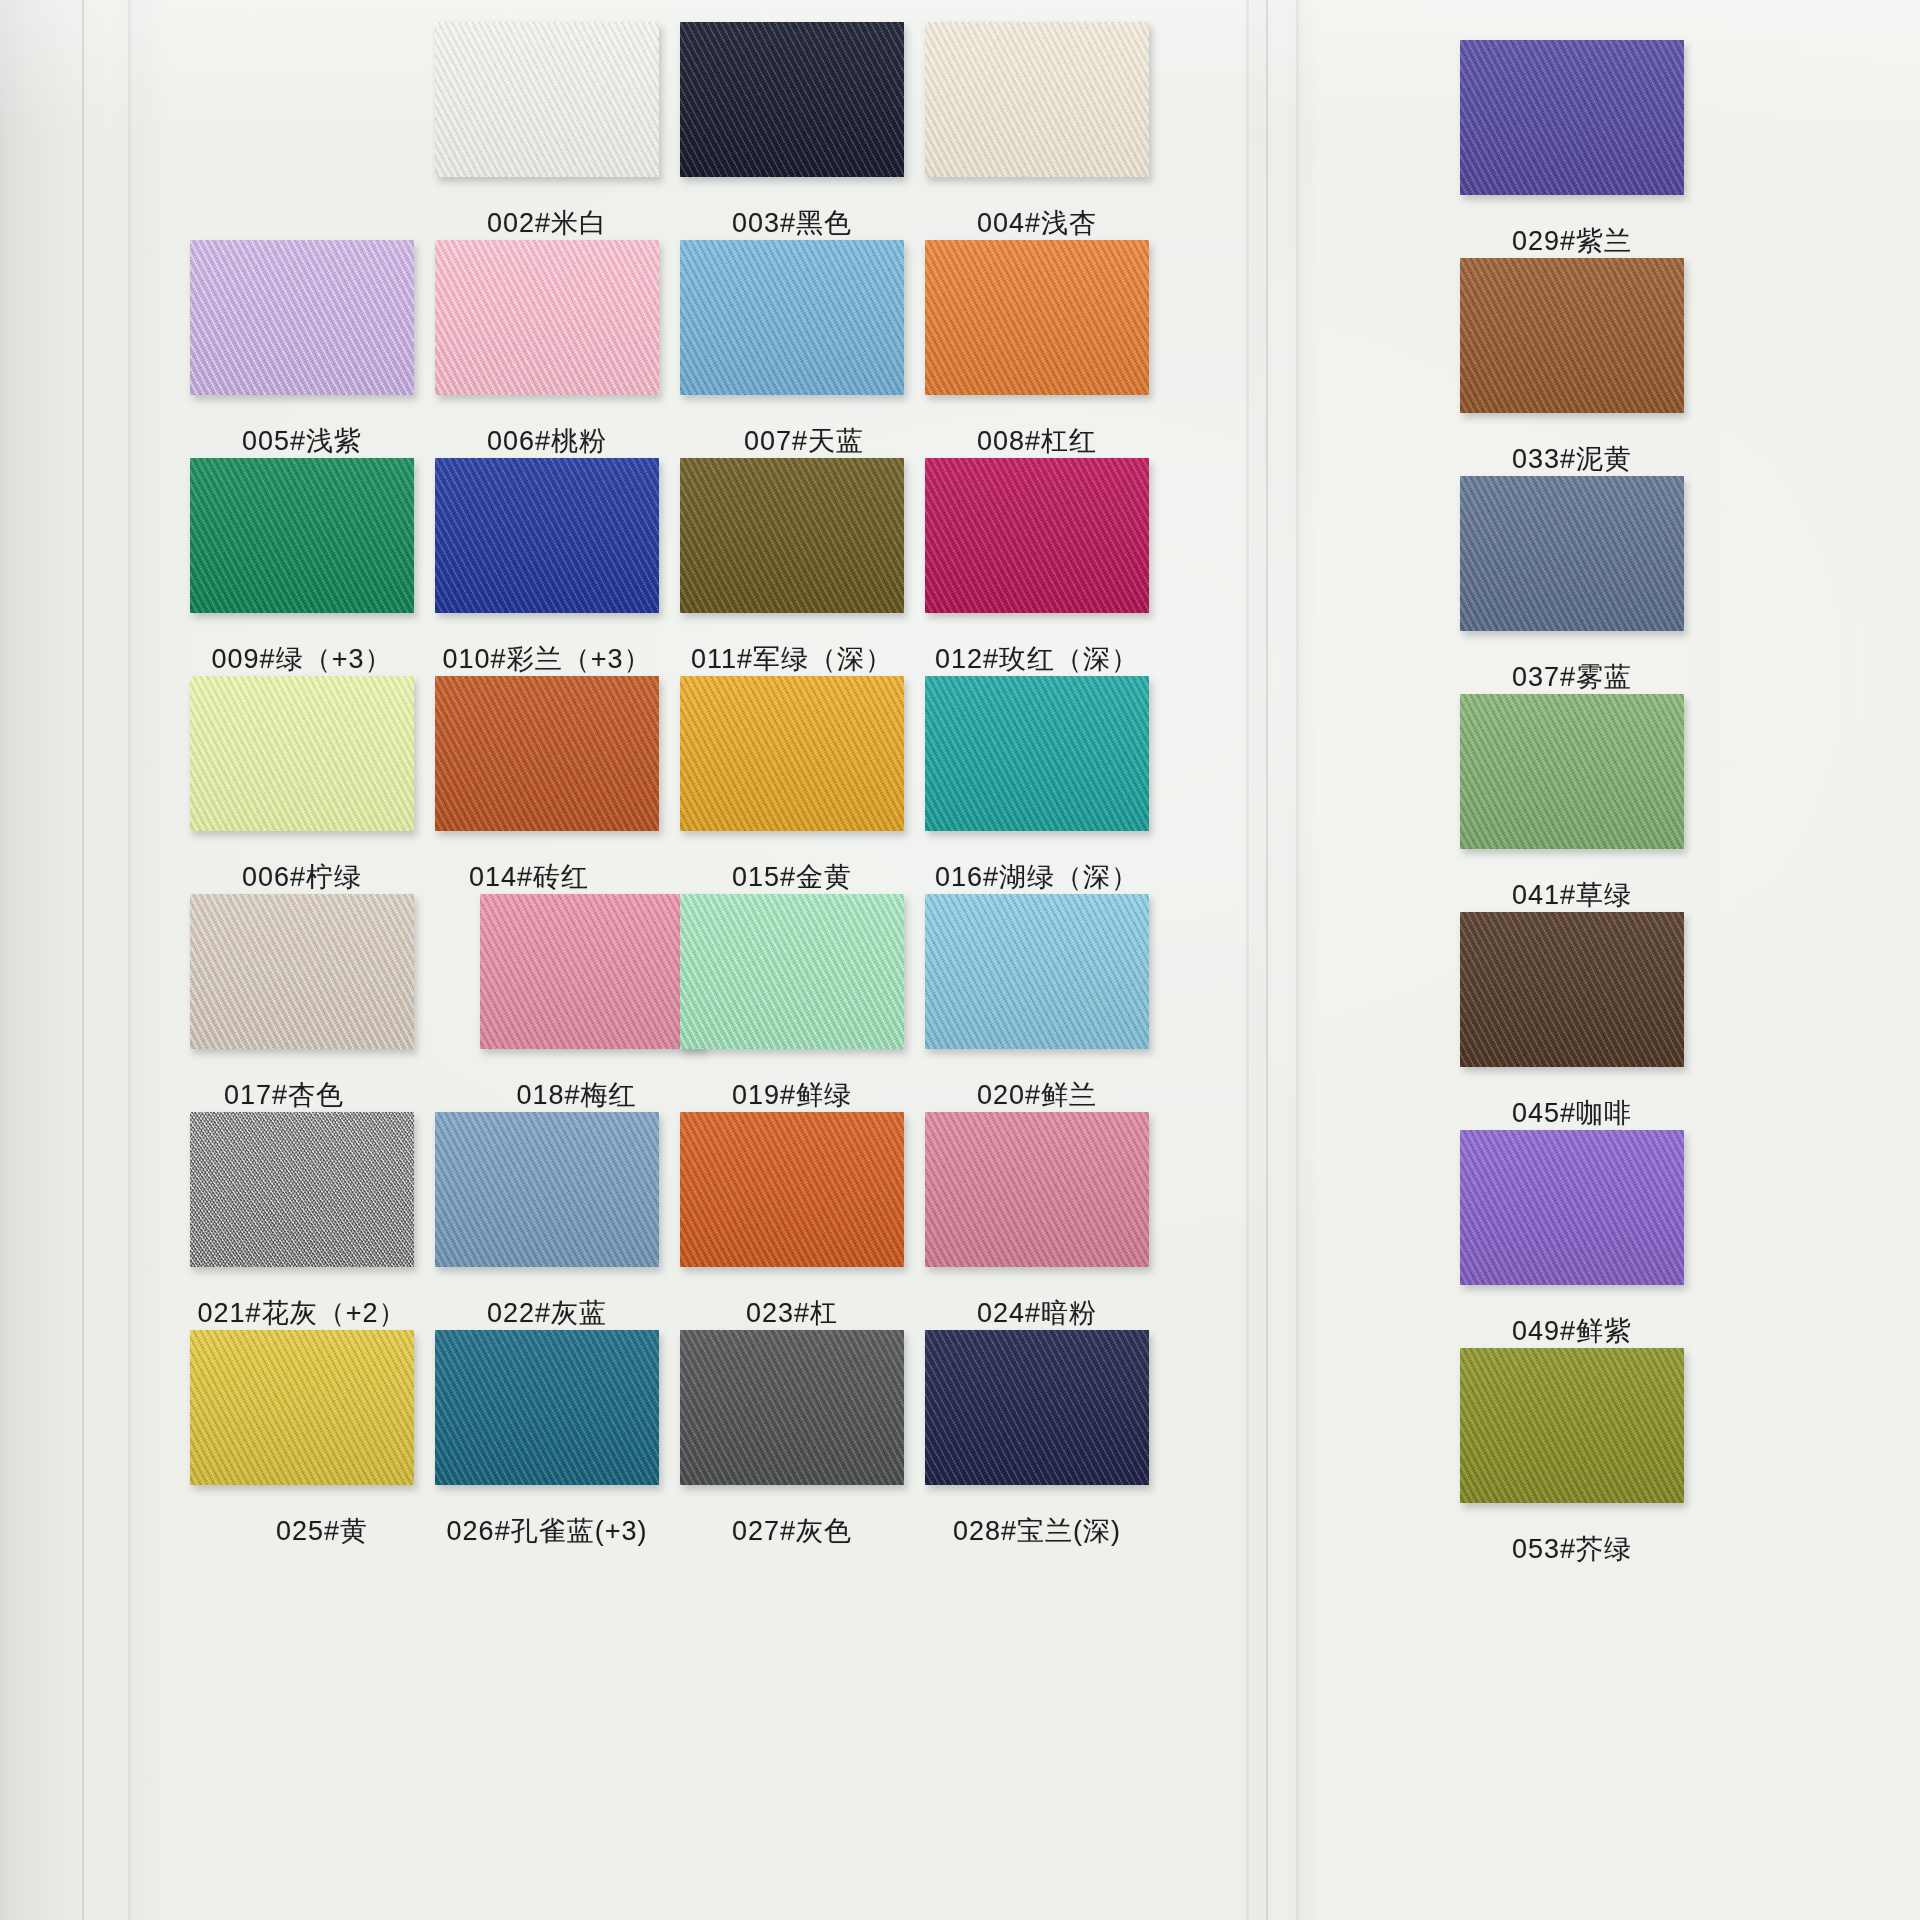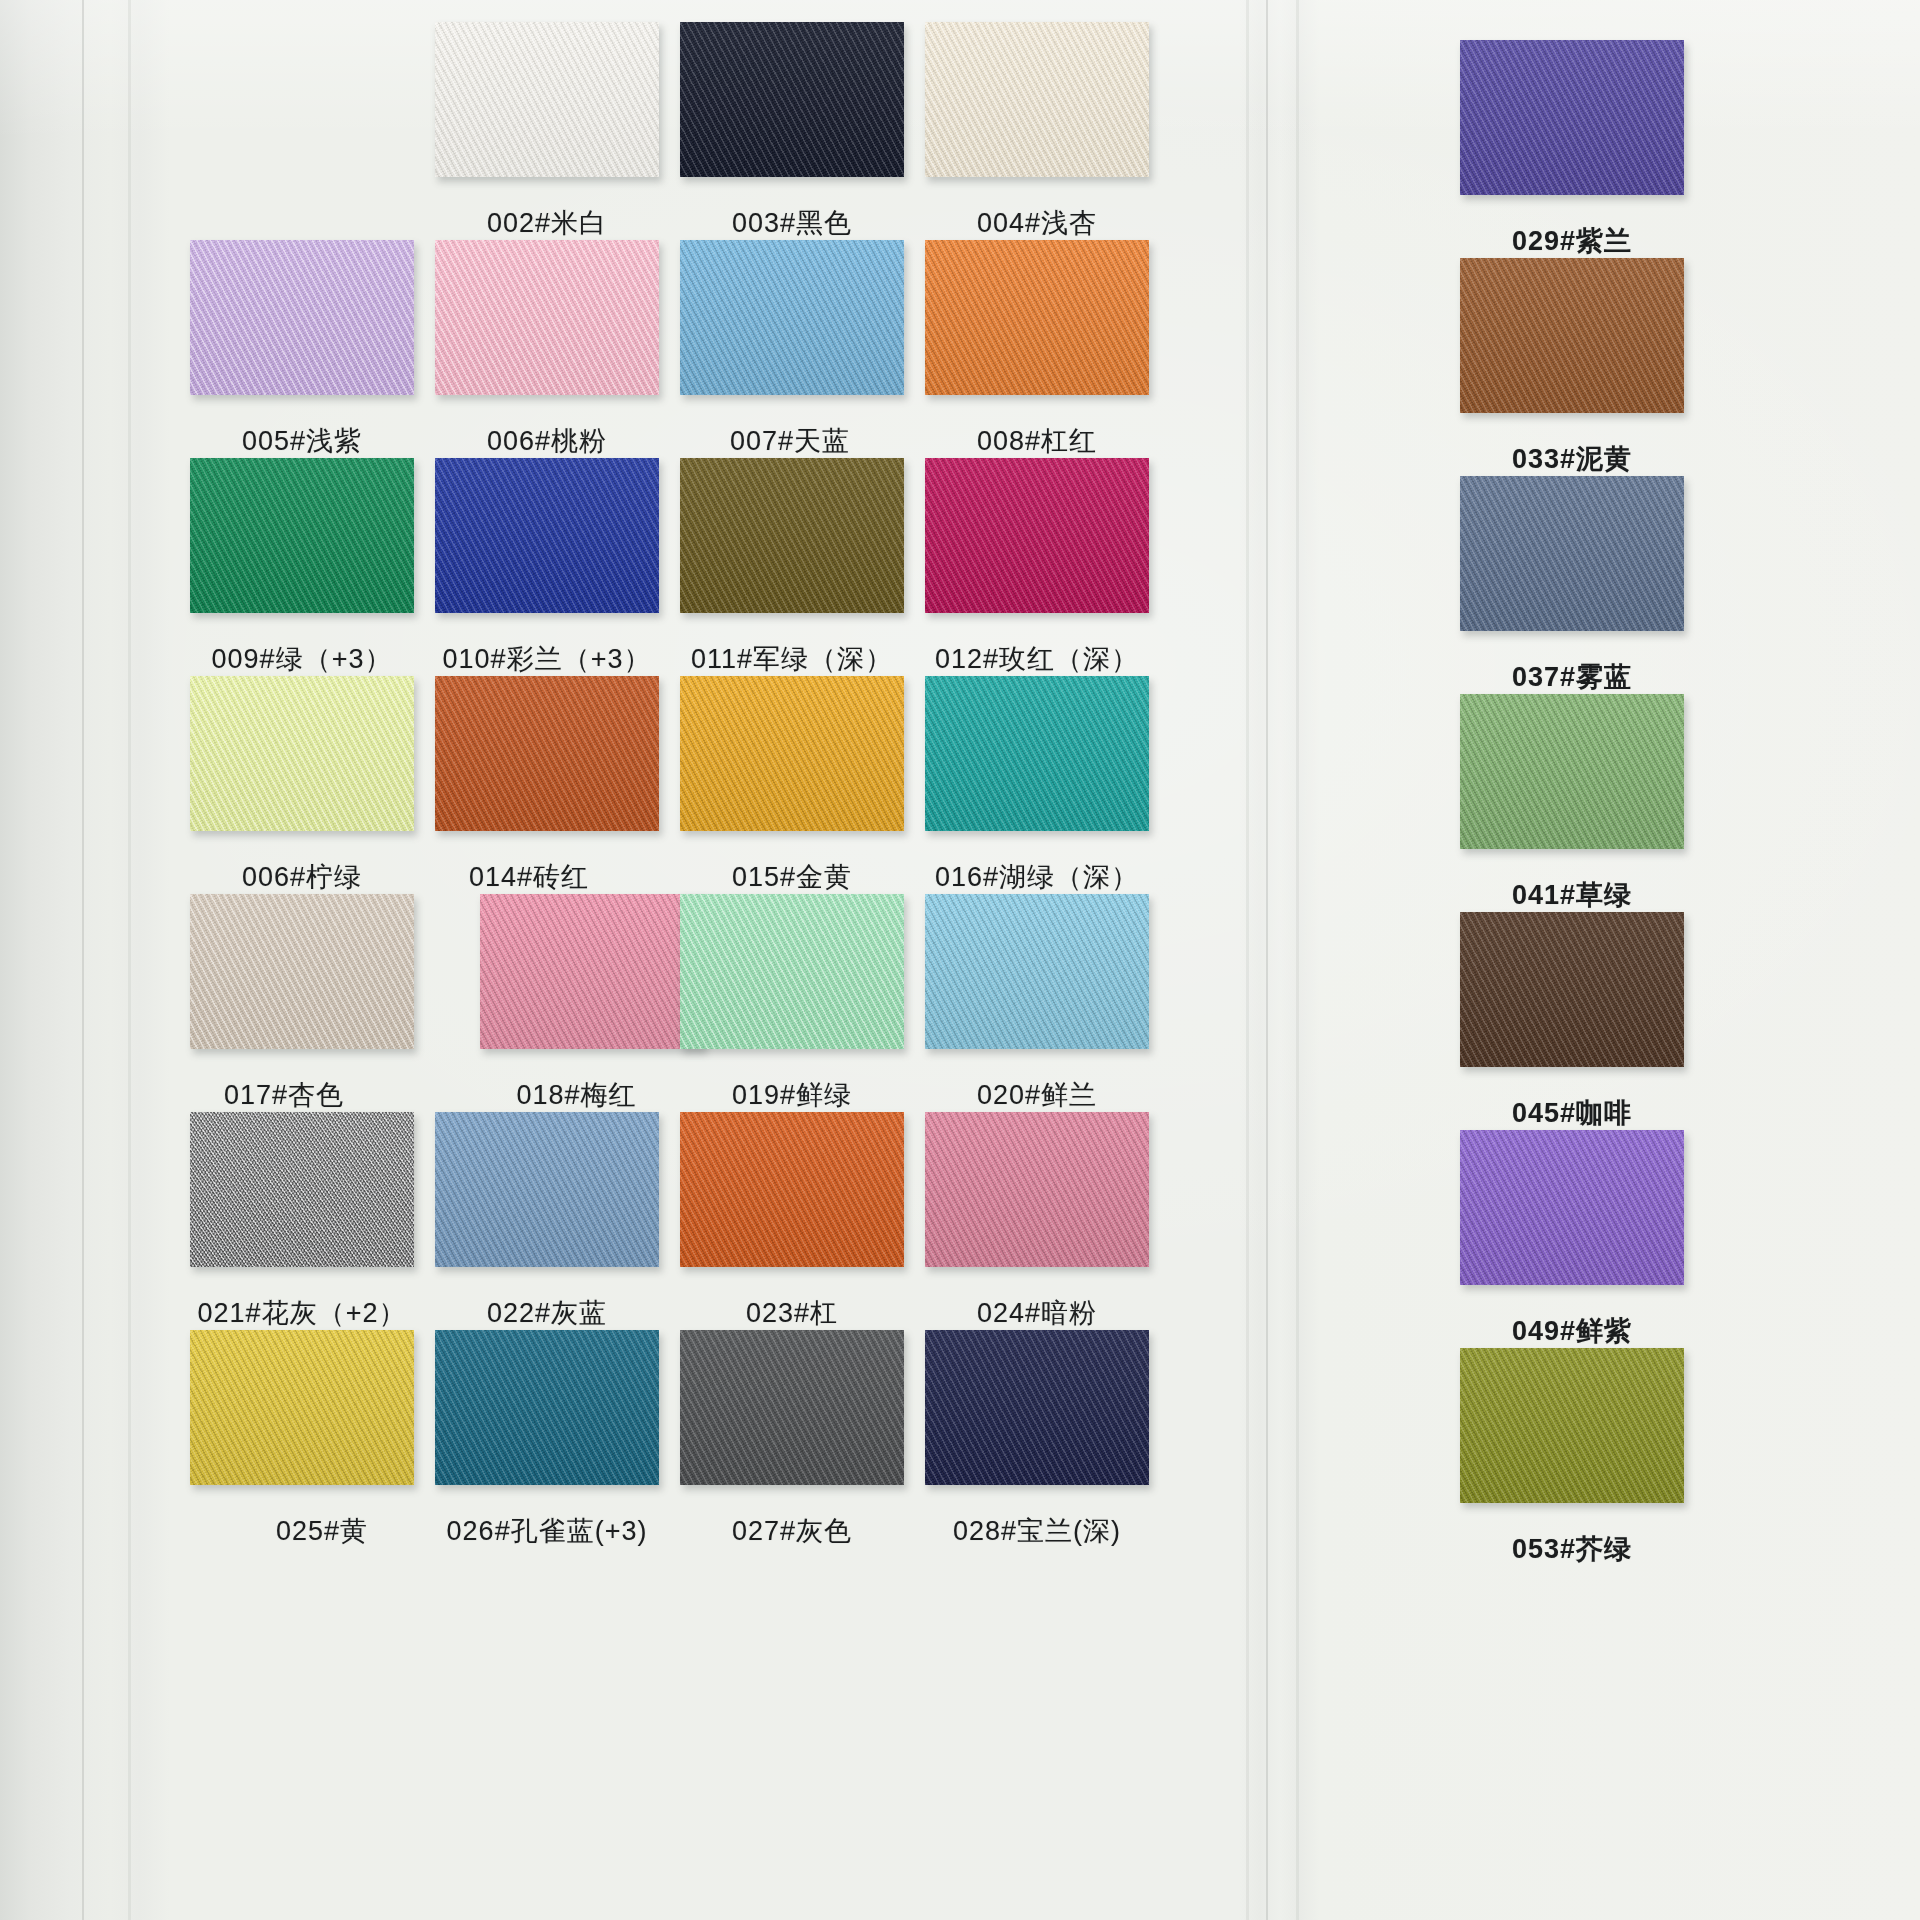--- a/index.html
+++ b/index.html
@@ -23,21 +23,21 @@
     background:
       linear-gradient(180deg, rgba(255,255,255,.35) 0px, rgba(255,255,255,0) 140px),
       radial-gradient(ellipse 1400px 900px at 55% 35%, rgba(255,255,255,.30), rgba(255,255,255,0) 70%);
     pointer-events:none;
   }
   .crease{position:absolute;top:0;height:1920px;width:2px;background:rgba(150,155,150,.28);}
   .crease.soft{background:rgba(160,165,160,.16);width:3px;}
 
   
   .grid{position:absolute;left:150px;top:0;width:1140px;height:1920px;}
-  .col-right{position:absolute;left:1300px;top:0;width:560px;height:1920px;font-weight:bold;}
+  .col-right{position:absolute;left:1300px;top:0;width:560px;height:1920px;}
 
   .cell{position:absolute;}
   .label{
     position:absolute;left:0;width:100%;
     text-align:center;
     color:#1b1d1e;
     font-size:27px;
     letter-spacing:1px;
     white-space:nowrap;
     text-shadow:0 0 1px rgba(80,85,85,.35);
@@ -152,21 +152,21 @@
           <div class="fab" style="--c:#c4a7e0"></div>
         </div>
         <div class="label" style="top:183px">005#浅紫</div>
       </div>
       <div class="cell" style="left: 285px; top: 240px; width: 224px;">
         <div class="swatch pale">
           <div class="fab" style="--c:#f7b2c6"></div>
         </div>
         <div class="label" style="top:183px">006#桃粉</div>
       </div>
-      <div class="cell" style="left: 530px; top: 240px; width: 220px;">
+      <div class="cell" style="left: 530px; top: 240px; width: 248px;">
         <div class="swatch">
           <div class="fab" style="--c:#79bbe3"></div>
         </div>
         <div class="label" style="top:183px">007#天蓝</div>
       </div>
       <div class="cell" style="left: 775px; top: 240px; width: 224px;">
         <div class="swatch">
           <div class="fab" style="--c:#f08232"></div>
         </div>
         <div class="label" style="top:183px">008#杠红</div>

